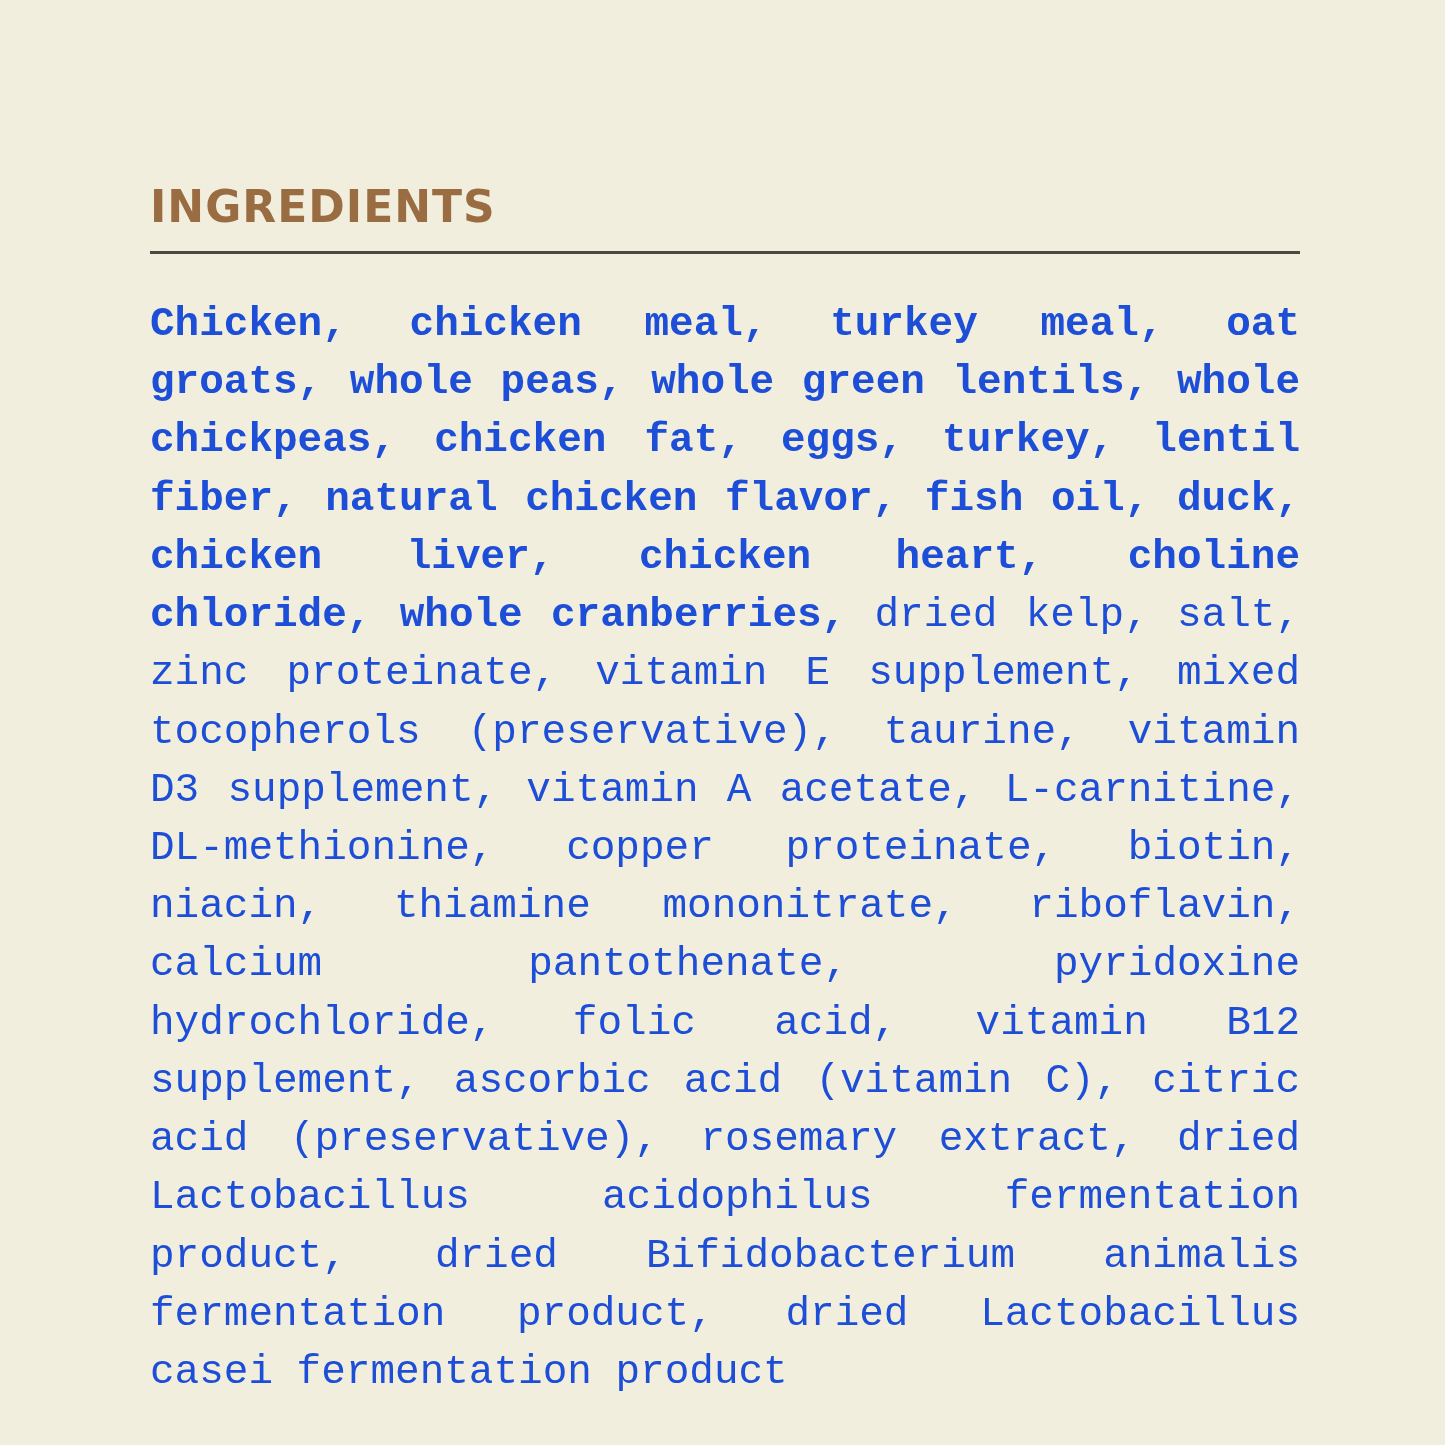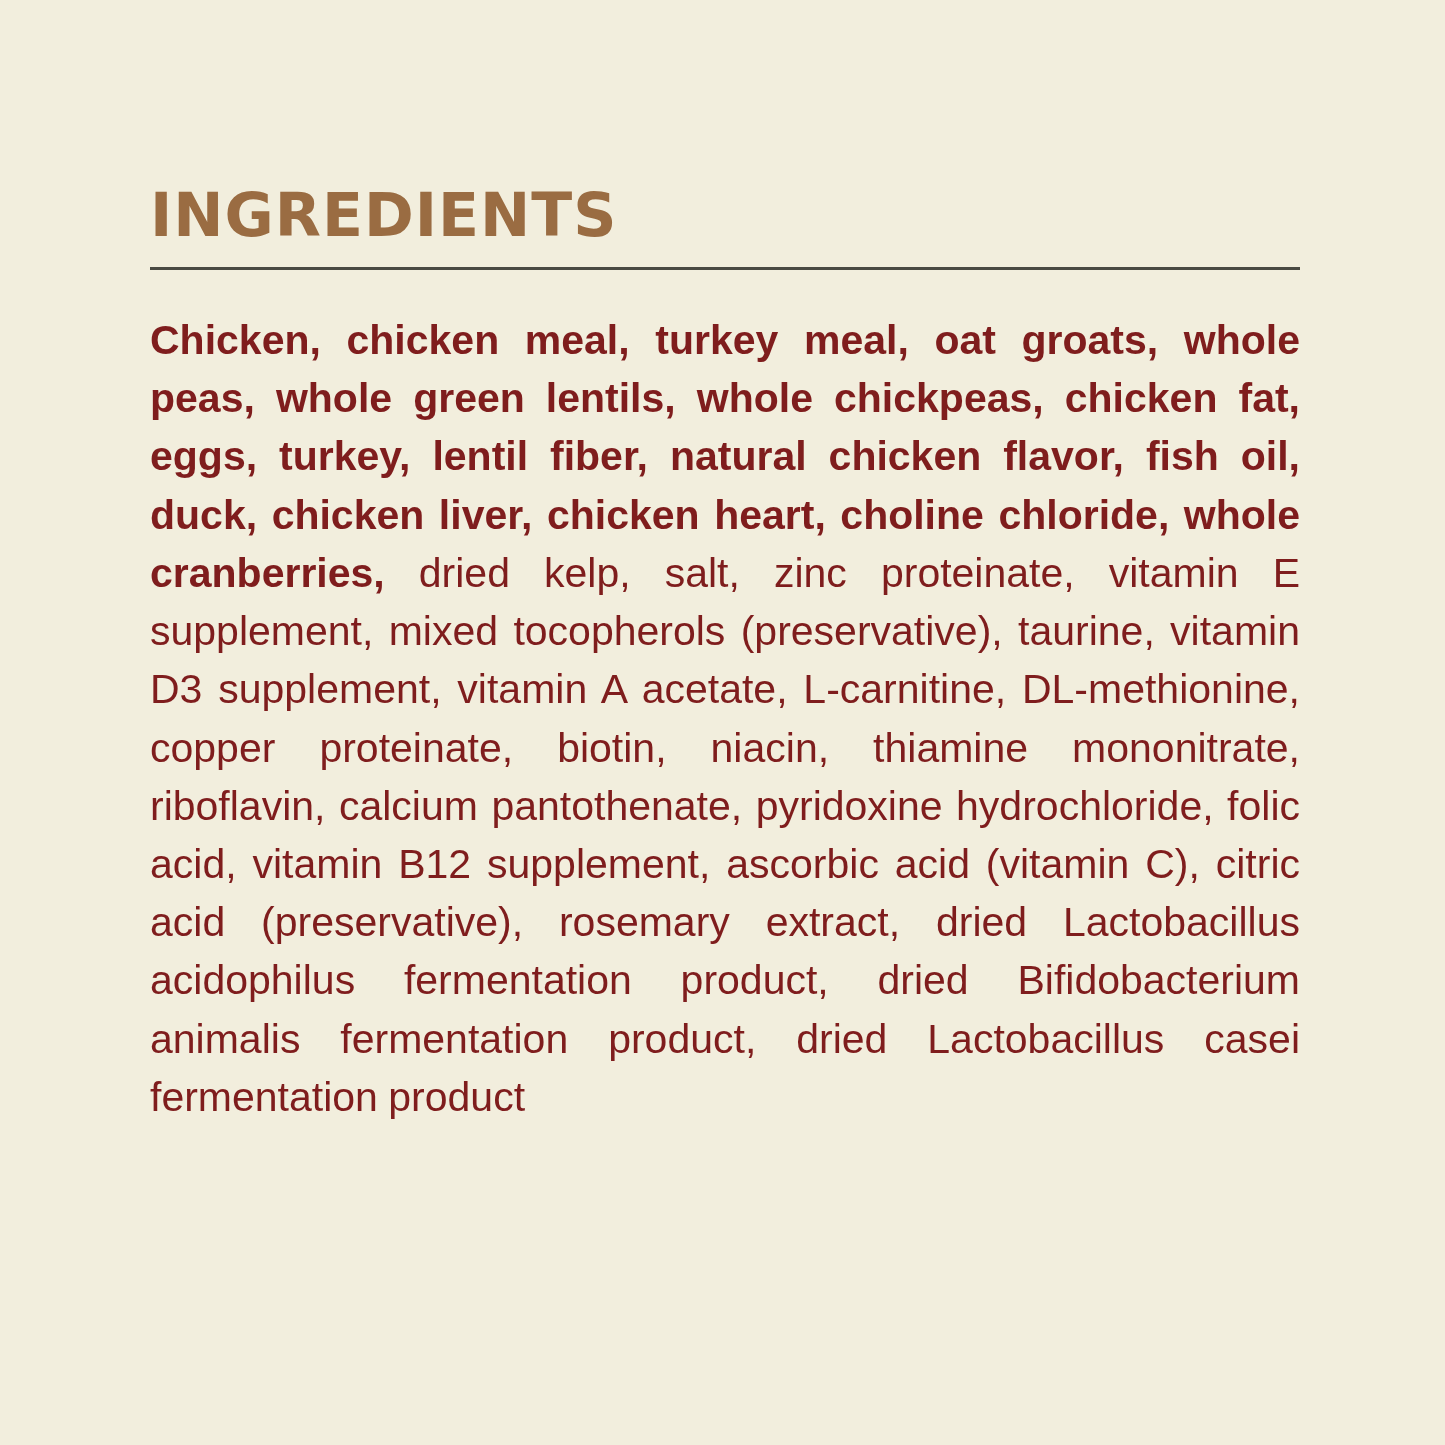--- a/index.html
+++ b/index.html
@@ -15,37 +15,37 @@
   }
   .panel {
     position: absolute;
     left: 150px;
     top: 185px;
     width: 1150px;
   }
   .title {
     font-family: "DejaVu Sans", sans-serif;
     font-weight: bold;
-    font-size: 60px;
+    font-size: 44px;
     letter-spacing: 1px;
     color: #9a6c42;
     line-height: 1.0;
     margin: 0 0 22px 0;
   }
   .rule {
     height: 3px;
     background: #4a4a42;
     width: 100%;
     margin-bottom: 26px;
   }
   .ingredients {
-    font-family: Liberation Sans, sans-serif;
+    font-family: Liberation Mono, monospace;
     font-size: 41px;
     line-height: 1.42;
-    color: #7f1d1d;
+    color: #1d4ed8;
     text-align: justify;
     text-justify: inter-word;
     word-spacing: -1px;
   }
   .ingredients .bold-part {
     font-weight: bold;
   }
 </style>
 </head>
 <body>

